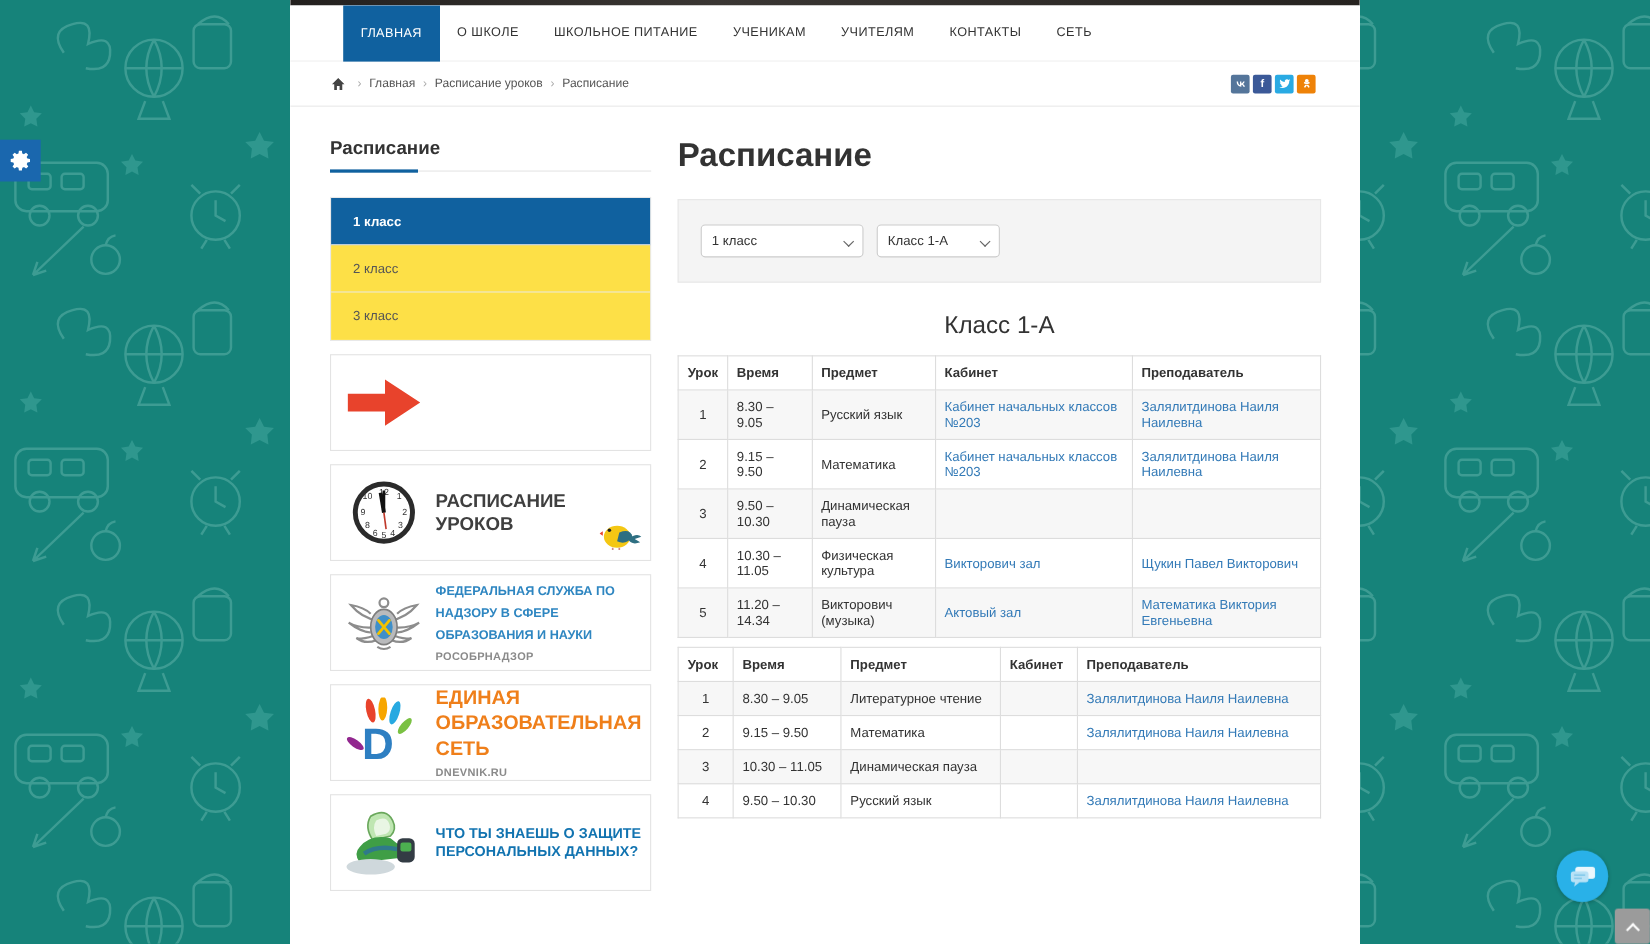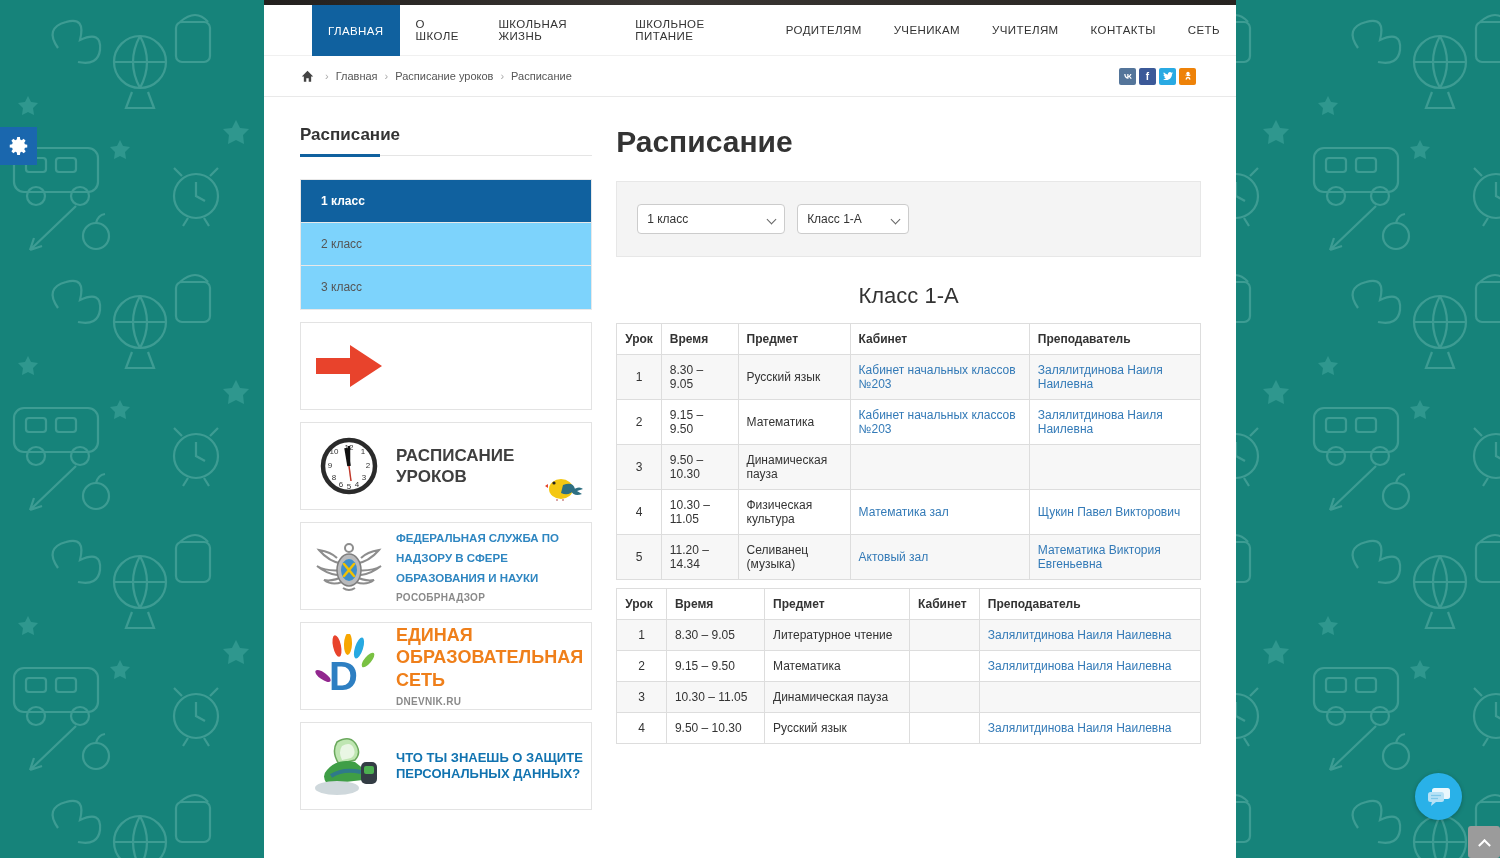--- a/index.html
+++ b/index.html
@@ -30,21 +30,21 @@
 
   
   .content { display:flex; padding:28px 35px 0 36px; gap:24px; }
   .sidebar { flex:0 0 284px; }
   .main-col { flex:1; min-width:0; }
 
   
   .side-heading { font-size:17px; color:#333; font-weight:bold; padding-bottom:10px; border-bottom:1px solid #e5e5e5; position:relative; }
   .side-heading::after { content:""; position:absolute; left:0; bottom:-2px; width:80px; height:3px; background:#10619f; }
   .class-menu { margin-top:23px; border:1px solid #e8e8e8; }
-  .menu-item { height:43px; line-height:43px; padding-left:20px; font-size:12px; color:#555; background:#7dd3fc; border-bottom:1px solid #e8e8e8; cursor:pointer; }
+  .menu-item { height:43px; line-height:43px; padding-left:20px; font-size:12px; color:#555; background:#fde047; border-bottom:1px solid #e8e8e8; cursor:pointer; }
   .menu-item:last-child { border-bottom:none; }
   .menu-item.active { background:#10619f; color:#fff; font-weight:bold; }
 
   .banner { margin-top:12px; height:88px; border:1px solid #e3e3e3; background:#fff; display:flex; align-items:center; cursor:pointer; position:relative; overflow:hidden; }
   .banner-icon { flex:0 0 95px; display:flex; align-items:center; justify-content:center; }
   .banner-text { font-weight:bold; line-height:1.25; padding-right:8px; }
   .bt-dark { color:#3f3f3f; font-size:13px; }
   .bt-big { color:#3f3f3f; font-size:17px; }
   .bt-med { color:#2d2d2d; font-size:15px; }
   .bt-blue { color:#2e86c1; font-size:11.5px; }
@@ -110,23 +110,21 @@
   </defs>
   <rect width="1500" height="858" fill="url(#doodles)"></rect>
 </svg>
 
 <div class="page-card">
   <div class="top-strip"></div>
 
   <nav class="main-nav">
     <a class="nav-item active">ГЛАВНАЯ</a>
     <a class="nav-item">О ШКОЛЕ</a>
-    <a class="nav-item">ШКОЛЬНАЯ ЖИЗНЬ</a>
     <a class="nav-item">ШКОЛЬНОЕ ПИТАНИЕ</a>
-    <a class="nav-item">РОДИТЕЛЯМ</a>
     <a class="nav-item">УЧЕНИКАМ</a>
     <a class="nav-item">УЧИТЕЛЯМ</a>
     <a class="nav-item">КОНТАКТЫ</a>
     <a class="nav-item">СЕТЬ</a>
   </nav>
 
   <div class="crumb-row">
     <div class="crumbs">
       <svg class="home-ico" viewBox="0 0 16 16">
           <path d="M8 1 L15 8 H12.5 V14.5 H9.5 V10 H6.5 V14.5 H3.5 V8 H1 Z" fill="#444"></path>
@@ -329,27 +327,27 @@
             <td class="num">3</td>
             <td>9.50 – 10.30</td>
             <td>Динамическая пауза</td>
             <td></td>
             <td></td>
           </tr>
           <tr>
             <td class="num">4</td>
             <td>10.30 – 11.05</td>
             <td>Физическая культура</td>
-            <td><a>Математика зал</a></td>
+            <td><a>Викторович зал</a></td>
             <td><a>Щукин Павел Викторович</a></td>
           </tr>
           <tr>
             <td class="num">5</td>
             <td>11.20 – 14.34</td>
-            <td>Селиванец (музыка)</td>
+            <td>Викторович (музыка)</td>
             <td><a>Актовый зал</a></td>
             <td><a>Математика Виктория Евгеньевна</a></td>
           </tr>
         </tbody>
       </table>
 
       <table class="sched">
         <colgroup>
             <col style="width:50px">
             <col style="width:100px">

